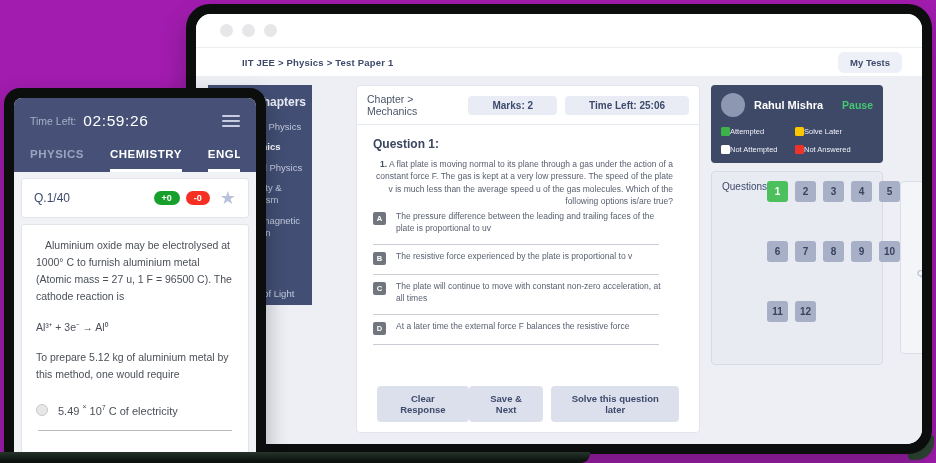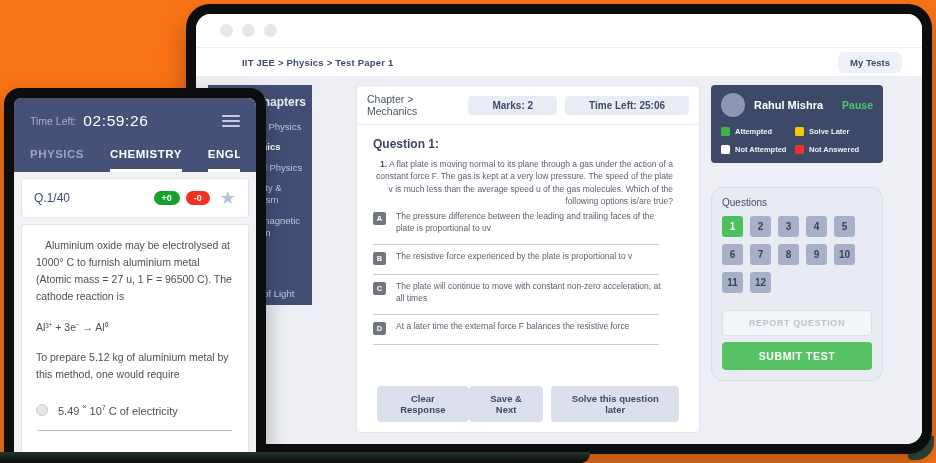--- a/index.html
+++ b/index.html
@@ -1,18 +1,18 @@
 <!DOCTYPE html>
 <html><head>
 <meta charset="utf-8">
 <style>
   * { margin:0; padding:0; box-sizing:border-box; }
   html,body { width:936px; height:463px; background:#ffffff; overflow:hidden;
               font-family:"Liberation Sans", sans-serif; }
-  .stage { position:relative; width:936px; height:463px; background:#f97316; overflow:hidden; }
+  .stage { position:relative; width:936px; height:463px; background:#a21caf; overflow:hidden; }
 
   
   .browser-frame { position:absolute; left:186px; top:4px; width:746px; height:450px;
     background:#0c0e0d; border-radius:24px; padding:10px; z-index:1;
     box-shadow:0 14px 26px rgba(10,14,11,.28); }
   .browser-inner { width:100%; height:100%; background:#ffffff; border-radius:15px;
     overflow:hidden; display:flex; flex-direction:column; }
   .titlebar { height:34px; display:flex; align-items:center; padding-left:24px;
     border-bottom:1px solid #eceef2; background:#fff; flex:0 0 auto; }
   .dot { width:13px; height:13px; border-radius:50%; background:#e7e7ea; margin-right:9px; }
@@ -55,23 +55,23 @@
   
   .rpanel { position:absolute; left:515px; top:8px; width:172px; }
   .profile { background:#3e4967; border-radius:4px; padding:8px 10px 9px 10px; }
   .profile-row { display:flex; align-items:center; }
   .avatar { width:24px; height:24px; border-radius:50%; background:#8d97b1; flex:0 0 auto; }
   .pname { color:#ffffff; font-size:11px; font-weight:bold; margin-left:9px; }
   .pause { margin-left:auto; color:#45c871; font-size:10.5px; font-weight:bold; cursor:pointer; }
   .legend { display:grid; grid-template-columns:74px 1fr; row-gap:9px; margin-top:10px; }
   .leg { display:flex; align-items:center; }
   .leg-sq { width:9px; height:9px; border-radius:1.5px; flex:0 0 auto; }
-  .leg-label { color:#f0f2f7; font-size:7.5px; margin-left:5px; white-space:nowrap;font-weight:bold; }
-  .qcard { margin-top:24px; background:#e8ebf2; border:1px solid #d6dbe7; border-radius:12px;
-    padding:9px 10px 10px 10px; height:194px; display:flex; flex-direction:column; }
+  .leg-label { color:#f0f2f7; font-size:7.5px; white-space:nowrap; }
+  .qcard { margin-top:8px; background:#e8ebf2; border:1px solid #d6dbe7; border-radius:4px;
+    padding:9px 10px 10px 10px; height:194px; display:flex; flex-direction:row; }
   .qcard-title { font-size:10px; color:#3d4a6b; margin-bottom:8px; }
   .numgrid { display:grid; grid-template-columns:repeat(5,21px); gap:7px 7px; }
   .num { width:21px; height:21px; border-radius:3px; background:#a7b0c7; color:#39435f;
     font-size:10px; font-weight:bold; display:flex; align-items:center; justify-content:center; cursor:pointer; }
   .num.active { background:#4cc05d; color:#ffffff; }
   .qcard .spacer { flex:1; }
   .report { width:100%; background:#f3f5f9; border:1px solid #d9dee8; border-radius:4px;
     color:#bcc3d1; font-size:9px; font-weight:bold; letter-spacing:.6px; padding:7px 16px;
     cursor:pointer; font-family:Liberation Sans, sans-serif; }
   .submit { width:100%; background:#57c263; border:0; border-radius:4px; color:#ffffff;

